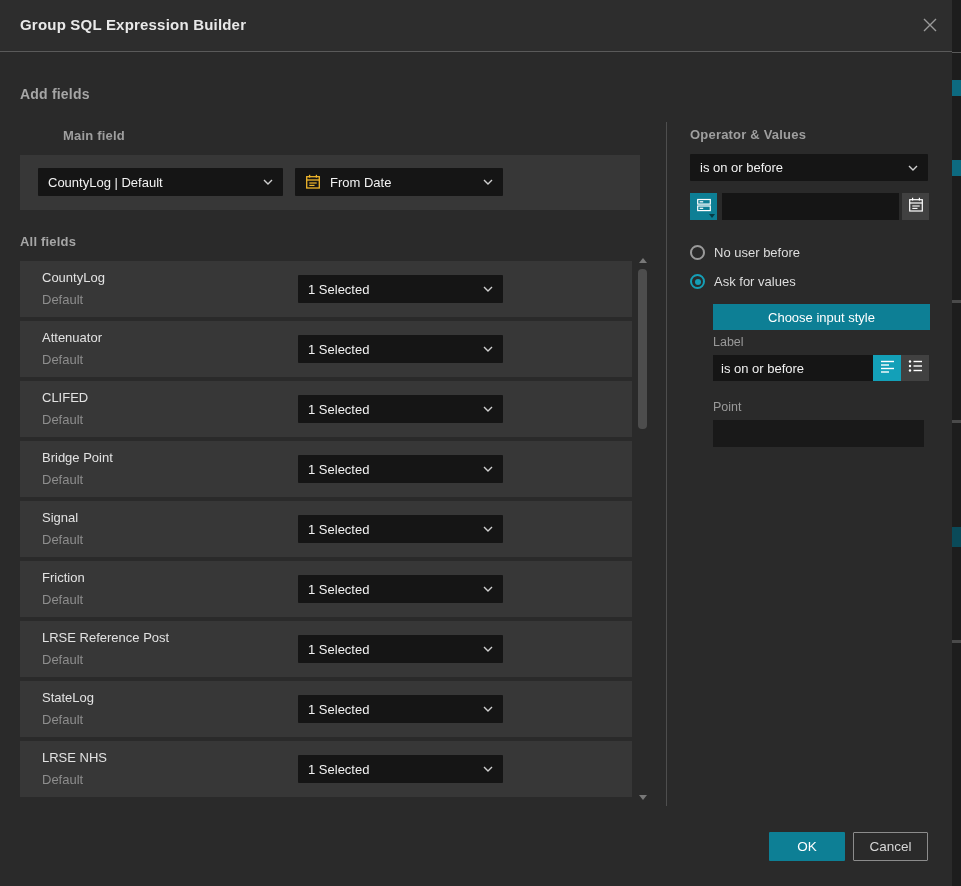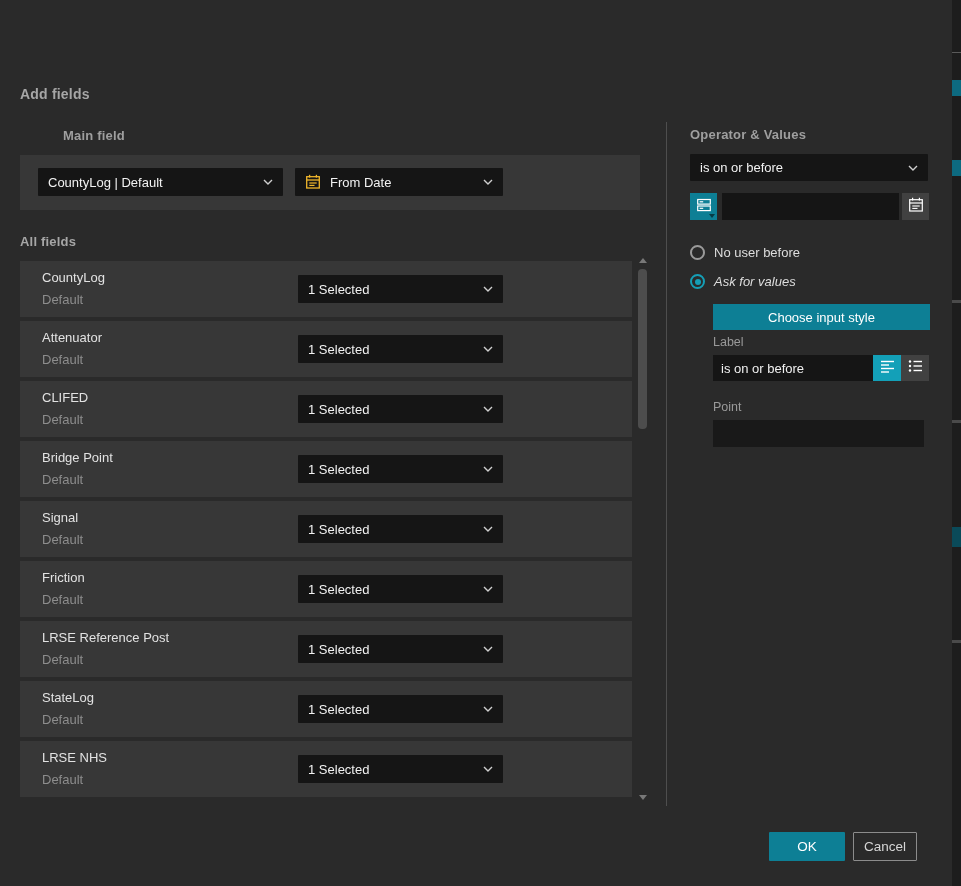--- a/index.html
+++ b/index.html
@@ -62,39 +62,49 @@
 
   .small-caption{position:absolute;font-size:12.5px;color:#9a9a9a;}
   .label-input{position:absolute;left:713px;top:355px;width:160px;height:26px;background:#151515;border:none;color:#f0f0f0;font-size:13px;padding:0 8px;outline:none;}
   .icon-btn{position:absolute;top:355px;width:28px;height:26px;display:flex;align-items:center;justify-content:center;cursor:pointer;}
   .icon-btn.teal{left:873px;background:#13a0b8;}
   .icon-btn.gray{left:901px;background:#414141;}
   .hint-input{position:absolute;left:713px;top:420px;width:211px;height:27px;background:#191919;border:none;color:#f0f0f0;font-size:13px;padding:0 8px;outline:none;}
 
   
   .ok-btn{position:absolute;left:769px;top:832px;width:76px;height:29px;background:#0d7f95;color:#fff;font-size:13.5px;display:flex;align-items:center;justify-content:center;cursor:pointer;border-radius:1px;}
-  .cancel-btn{position:absolute;left:853px;top:832px;width:64px;height:29px;background:transparent;border:1px solid #8c8c8c;color:#d6d6d6;font-size:13.5px;display:flex;align-items:center;justify-content:center;cursor:pointer;border-radius:1px;}
+  .cancel-btn{position:absolute;left:853px;top:832px;width:75px;height:29px;background:transparent;border:1px solid #8c8c8c;color:#d6d6d6;font-size:13.5px;display:flex;align-items:center;justify-content:center;cursor:pointer;border-radius:1px;}
 
   
   .right-strip{position:absolute;left:952px;top:0;width:9px;height:886px;background:#1d1d1d;}
   .frag{position:absolute;left:0;width:9px;}
   .frag.t1{top:80px;height:16px;background:#0d6a80;}
   .frag.t2{top:160px;height:16px;background:#0d6a80;}
   .frag.t3{top:527px;height:20px;background:#0a4a59;}
   .frag.g1{top:300px;height:3px;background:#4a4a4a;}
   .frag.g2{top:420px;height:3px;background:#4a4a4a;}
   .frag.g3{top:640px;height:3px;background:#4a4a4a;}
   .frag.line{top:52px;height:1px;background:#5a5a5a;}
 </style>
 </head>
 <body>
 
 <div id="app">
   <div class="dialog">
 
+    <div class="dlg-header">
+      <div class="dlg-title">Group SQL Expression Builder</div>
+      <div class="close-btn">
+        <span>
+          <svg width="16" height="16" viewBox="0 0 16 16">
+              <path d="M2 2l12 12M14 2L2 14" stroke="#9a9a9a" stroke-width="1.4" fill="none"></path>
+            </svg>
+        </span>
+      </div>
+    </div>
 
     <div class="sec-heading" style="left:20px;top:86px;">Add fields</div>
     <div class="sub-heading" style="left:20px;top:128px;margin-left:43px;">Main field</div>
 
     <div class="main-panel">
       <div class="select sel-field">
         <span class="cal">
           <svg width="16" height="16" viewBox="0 0 16 16">
               <rect x="1.7" y="2.7" width="12.6" height="11.3" fill="none" stroke="#f0b62c" stroke-width="1.3"></rect>
               <line x1="1.7" y1="6" x2="14.3" y2="6" stroke="#f0b62c" stroke-width="1.3"></line>
@@ -277,21 +287,21 @@
               <line x1="4.3" y1="11.4" x2="9.5" y2="11.4" stroke="#fff" stroke-width="1.1"></line>
             </svg>
         </span>
       </div>
     </div>
 
     <div class="radio-row" style="top:245px;">
       <span class="radio"></span>
       <span class="radio-label">No user before</span>
     </div>
-    <div class="radio-row" style="top:274px;font-style:italic;">
+    <div class="radio-row" style="top:274px;">
       <span class="radio sel"></span>
       <span class="radio-label">Ask for values</span>
     </div>
 
     <div class="choose-btn">Choose input style</div>
 
     <div class="small-caption" style="left:713px;top:335px;">Label</div>
     <input class="label-input" value="is on or before" style="">
     <div class="icon-btn teal">
       <span>

